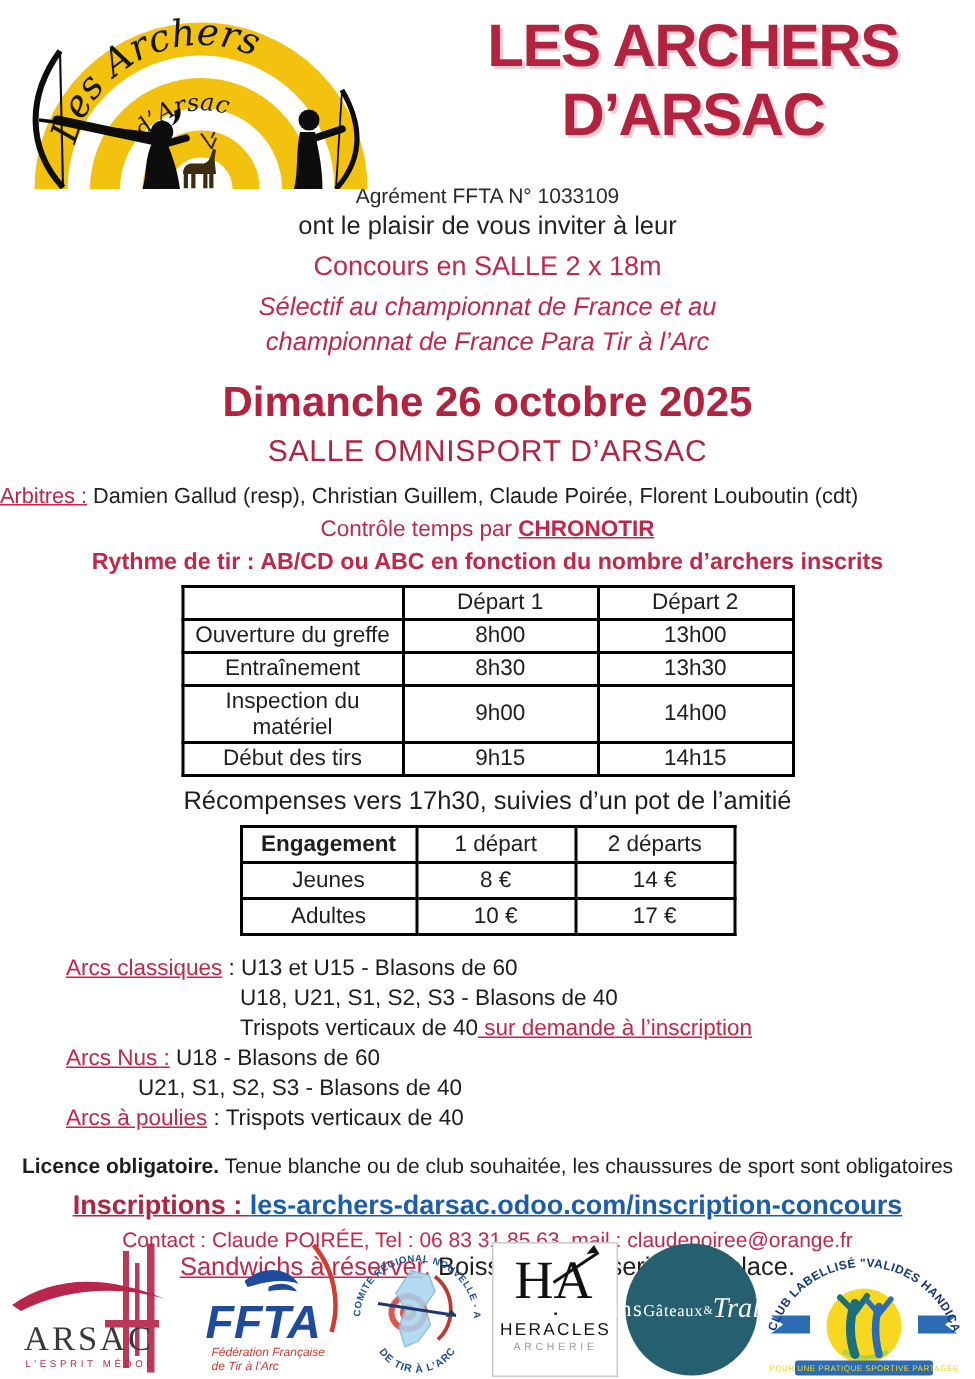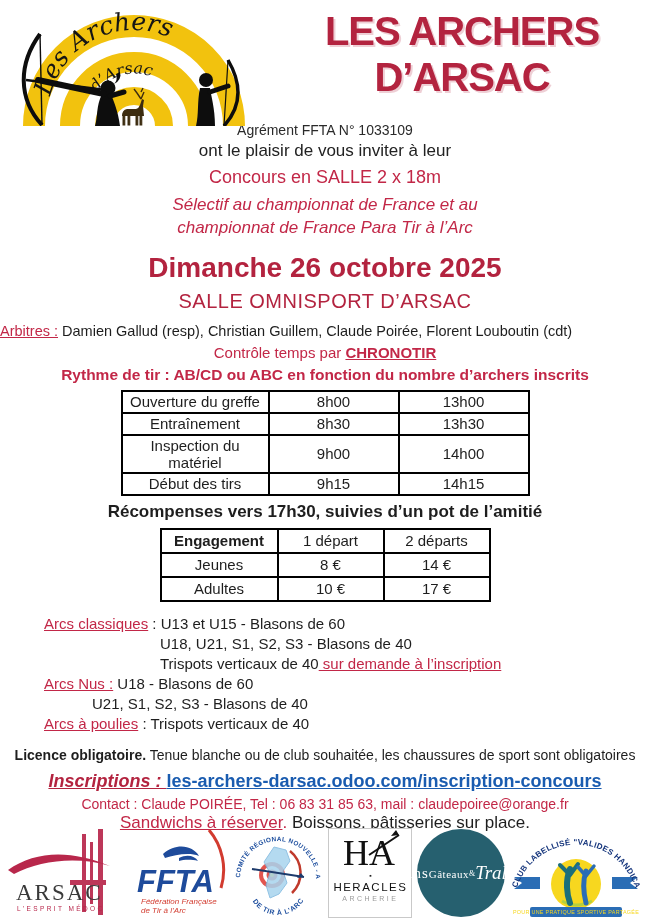--- a/index.html
+++ b/index.html
@@ -37,32 +37,32 @@
   
   table.tbl { border-collapse:collapse; margin:6px auto 0 auto; font-size:15px; }
   table.tbl td { border:2px solid #000; text-align:center; padding:1px 4px; height:22px; }
   table.tbl1 td:first-child { width:147px; }
   table.tbl1 td:nth-child(2), table.tbl1 td:nth-child(3) { width:130px; }
   table.tbl2 td:first-child { width:117px; }
   table.tbl2 td:nth-child(2), table.tbl2 td:nth-child(3) { width:106px; }
   table.tbl2 td { height:24px; }
   .bold { font-weight:bold; }
 
-  .recompenses { font-size:17px; margin-top:6px;font-weight:bold; }
+  .recompenses { font-size:17px; margin-top:6px; }
 
   
   .categories { margin:12px 0 0 44px; font-size:15px; line-height:20px; }
   .cat-label { color:#c22747; text-decoration:underline; }
   .ind1 { margin-left:116px; }
   .ind2 { margin-left:48px; }
   .cat-link { color:#c22747; text-decoration:underline; }
 
   .licence { font-size:14px; margin-top:13px; }
   .inscriptions { font-size:18px; font-weight:bold; margin-top:8px; }
-  .inscriptions .lbl  { color:#b3233f; text-decoration:underline;font-style:italic; }
+  .inscriptions .lbl  { color:#b3233f; text-decoration:underline; }
   .inscriptions .link { color:#1a5cb0; text-decoration:underline; }
   .contact { font-size:14px; color:#c22747; margin-top:4px; }
   .sandwichs { font-size:17px; margin-top:1px; }
   .sandwichs .u { color:#c22747; text-decoration:underline; }
   .sandwichs .dotc { color:#c22747; }
 
   
   .footer {
     position:absolute; left:0; right:0; bottom:0; height:92px;
     display:flex; align-items:center; justify-content:space-between;
@@ -160,20 +160,25 @@
   <div class="center venue">SALLE OMNISPORT D’ARSAC</div>
 
   <div class="arbitres"><span class="lbl">Arbitres :</span><span> Damien Gallud (resp), Christian Guillem, Claude Poirée, Florent Louboutin (cdt)</span></div>
 
   <div class="center controle"><span>Contrôle temps par </span><span class="brand">CHRONOTIR</span></div>
 
   <div class="center rythme">Rythme de tir : AB/CD ou ABC en fonction du nombre d’archers inscrits</div>
 
   <table class="tbl tbl1">
     <tbody>
+        <tr>
+      <td></td>
+      <td>Départ 1</td>
+      <td>Départ 2</td>
+    </tr>
     <tr>
       <td>Ouverture du greffe</td>
       <td>8h00</td>
       <td>13h00</td>
     </tr>
     <tr>
       <td>Entraînement</td>
       <td>8h30</td>
       <td>13h30</td>
     </tr>

